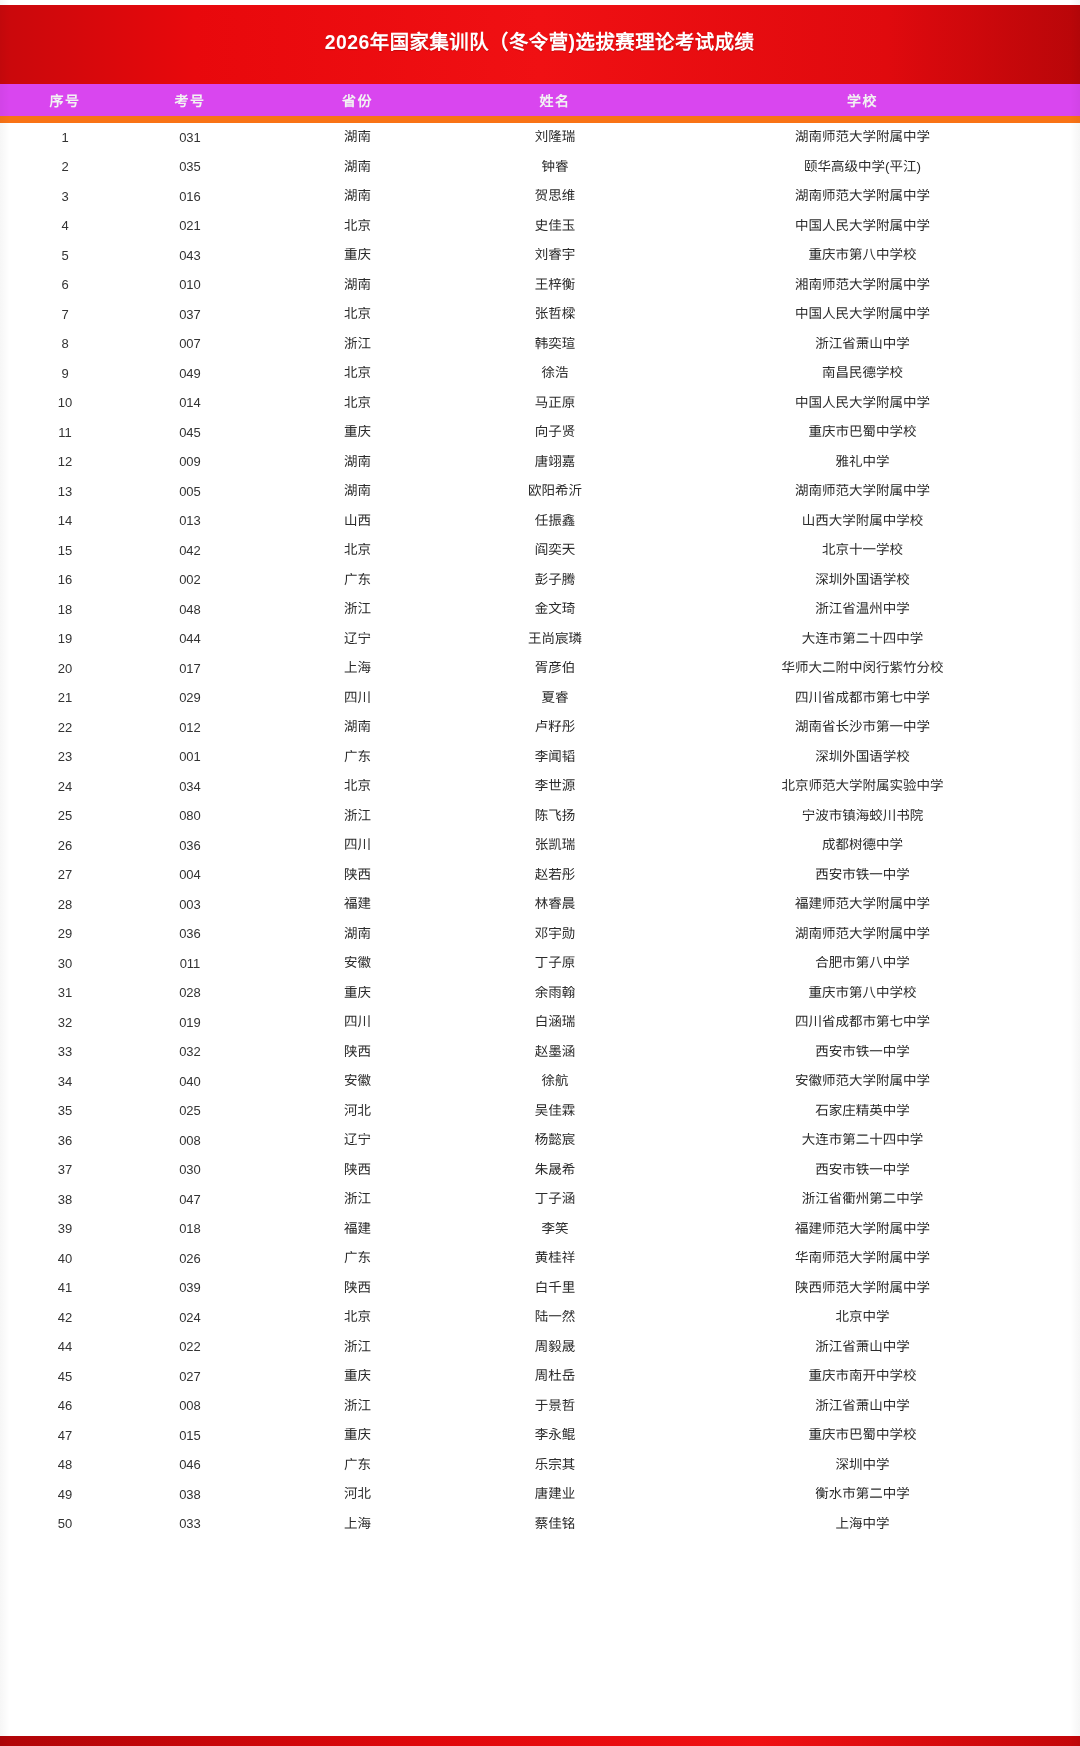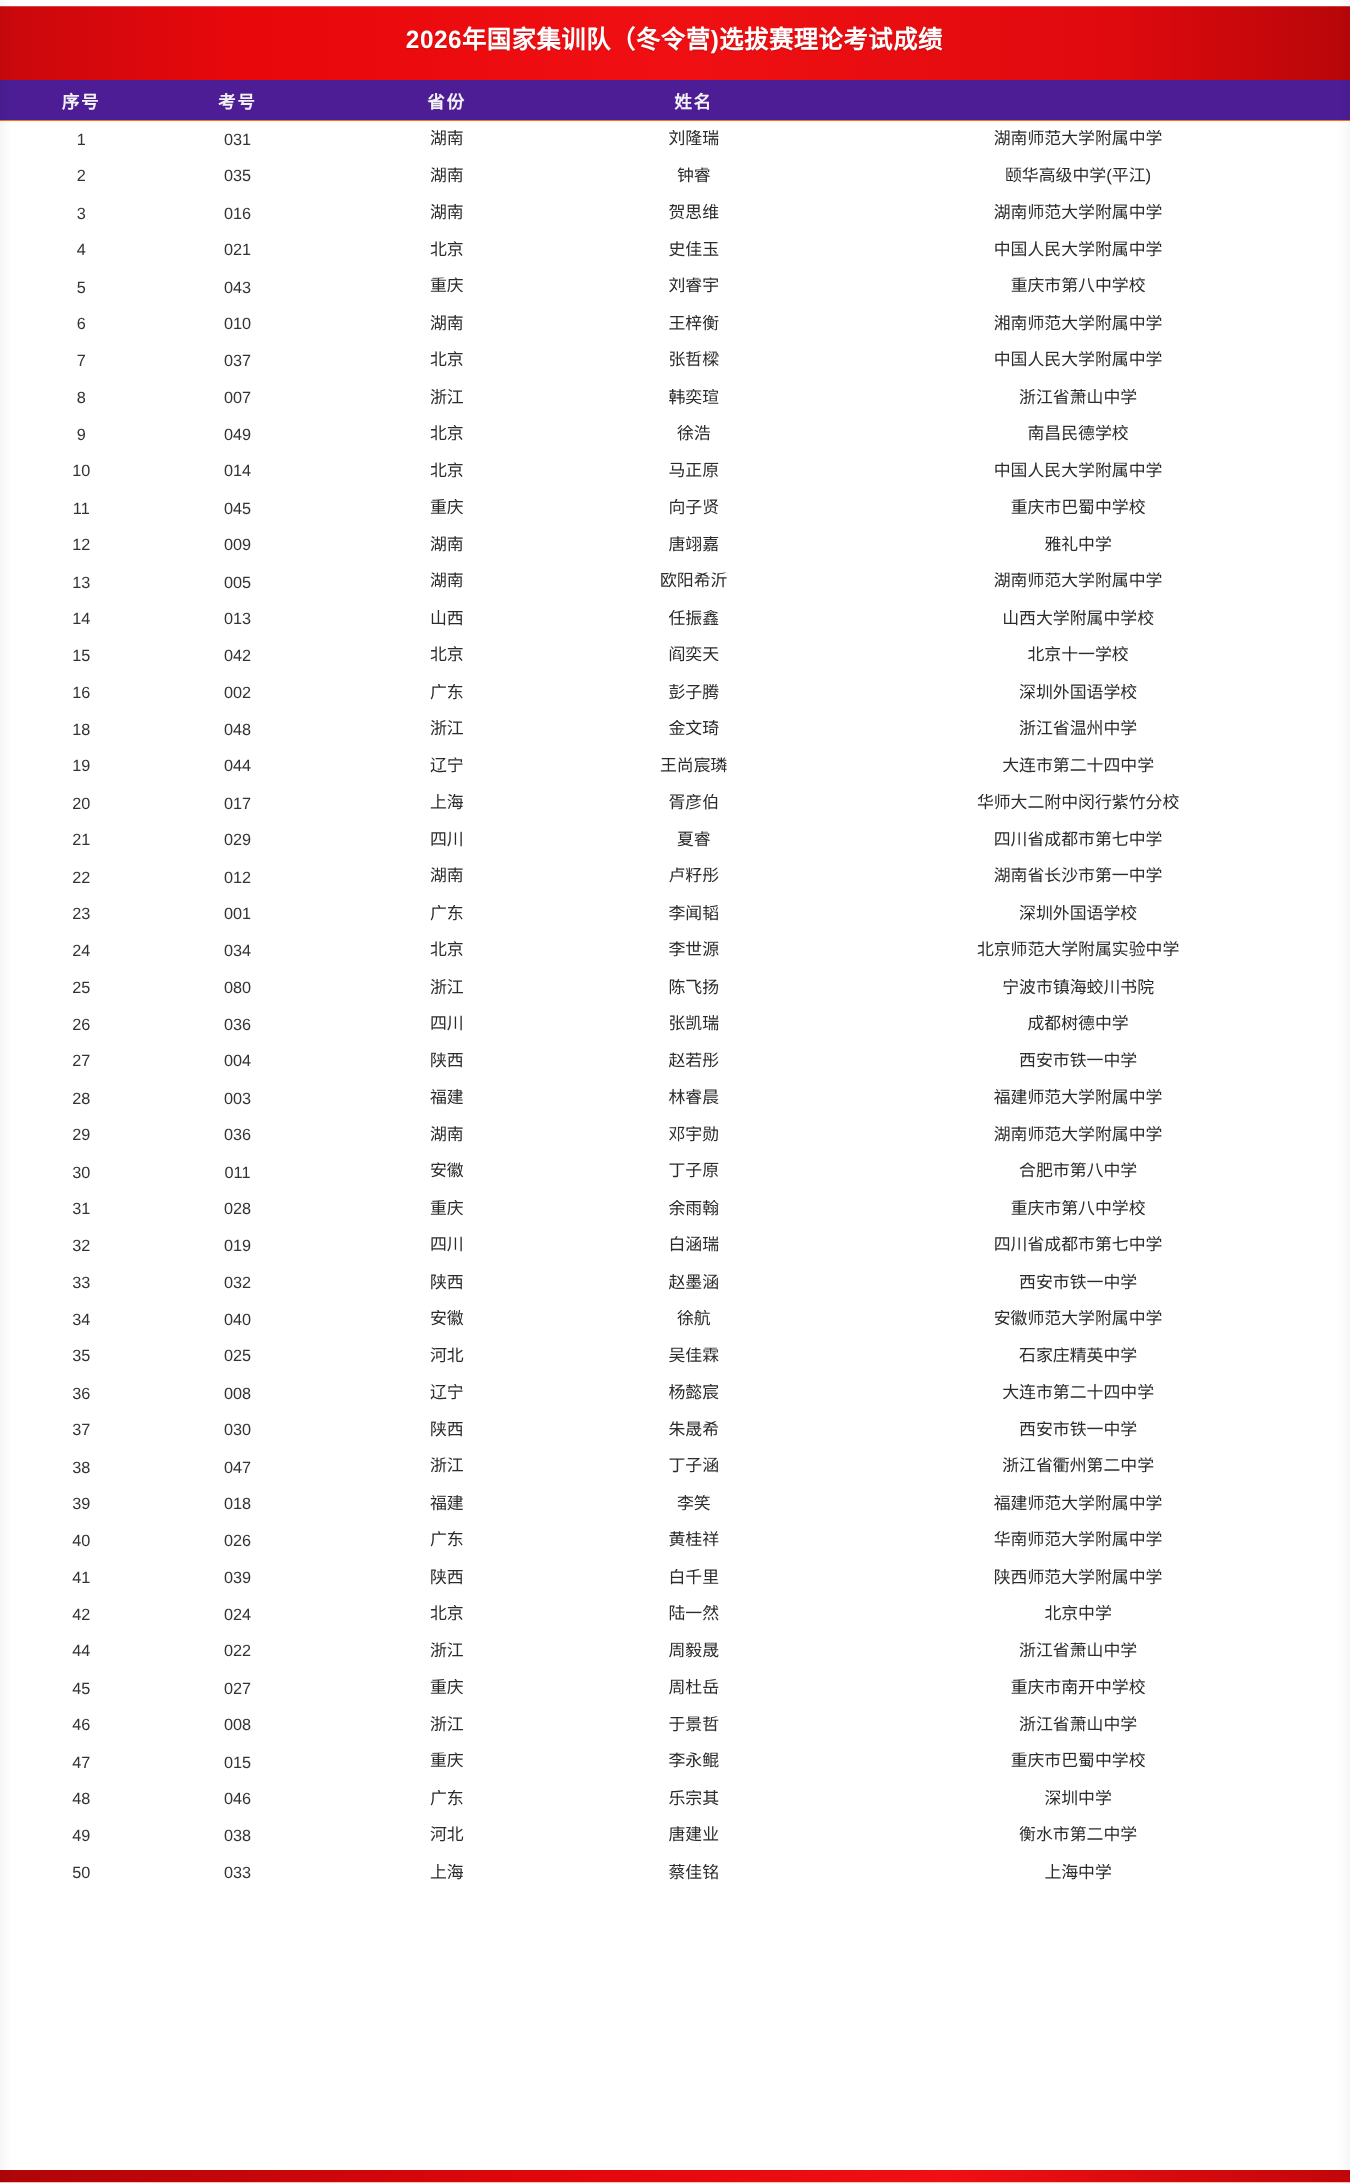--- a/index.html
+++ b/index.html
@@ -19,21 +19,21 @@
     width: 1080px;
     height: 1746px;
     position: relative;
     background: #ffffff;
     display: flex;
     flex-direction: column;
   }
 
   
   .title-banner {
-    height: 64px;
+    height: 84px;
     background: linear-gradient(90deg, #c9080c 0%, #e8080c 18%, #f01013 50%, #e00a0e 82%, #b80609 100%);
     display: flex;
     align-items: center;
     justify-content: center;
     position: relative;
     flex: 0 0 auto;
     box-sizing: border-box;
   }
   .title-banner::before {
     content: "";
@@ -49,25 +49,25 @@
     letter-spacing: 0.5px;
     line-height: 1;
     white-space: nowrap;
     text-shadow: 0 1px 1px rgba(0,0,0,0.18);
     transform: scaleX(0.97);
   }
 
   
   .col-header {
     height: 32px;
-    background: #4c1d95;
+    background: #d946ef;
     display: flex;
     align-items: center;
     flex: 0 0 auto;
-    border-bottom: 1px solid #f97316;
+    border-bottom: 7px solid #f97316;
   }
   .col-header .cell {
     color: #f2f2f2;
     font-size: 14px;
     font-weight: bold;
     text-align: center;
     letter-spacing: 1.5px;
     white-space: nowrap;
   }
 
@@ -131,20 +131,21 @@
 
   <div class="title-banner">
     <div class="title-text">2026年国家集训队（冬令营)选拔赛理论考试成绩</div>
   </div>
 
   <div class="col-header">
     <div class="cell c-idx">序号</div>
     <div class="cell c-code">考号</div>
     <div class="cell c-prov">省份</div>
     <div class="cell c-name">姓名</div>
+    <div class="cell c-school">学校</div>
   </div>
 
   <div class="table-body" id="table-body">
       <div class="row">
         <div class="cell c-idx idx">1</div>
         <div class="cell c-code code">031</div>
         <div class="cell c-prov">湖南</div>
         <div class="cell c-name">刘隆瑞</div>
         <div class="cell c-school">湖南师范大学附属中学</div>
       </div>

